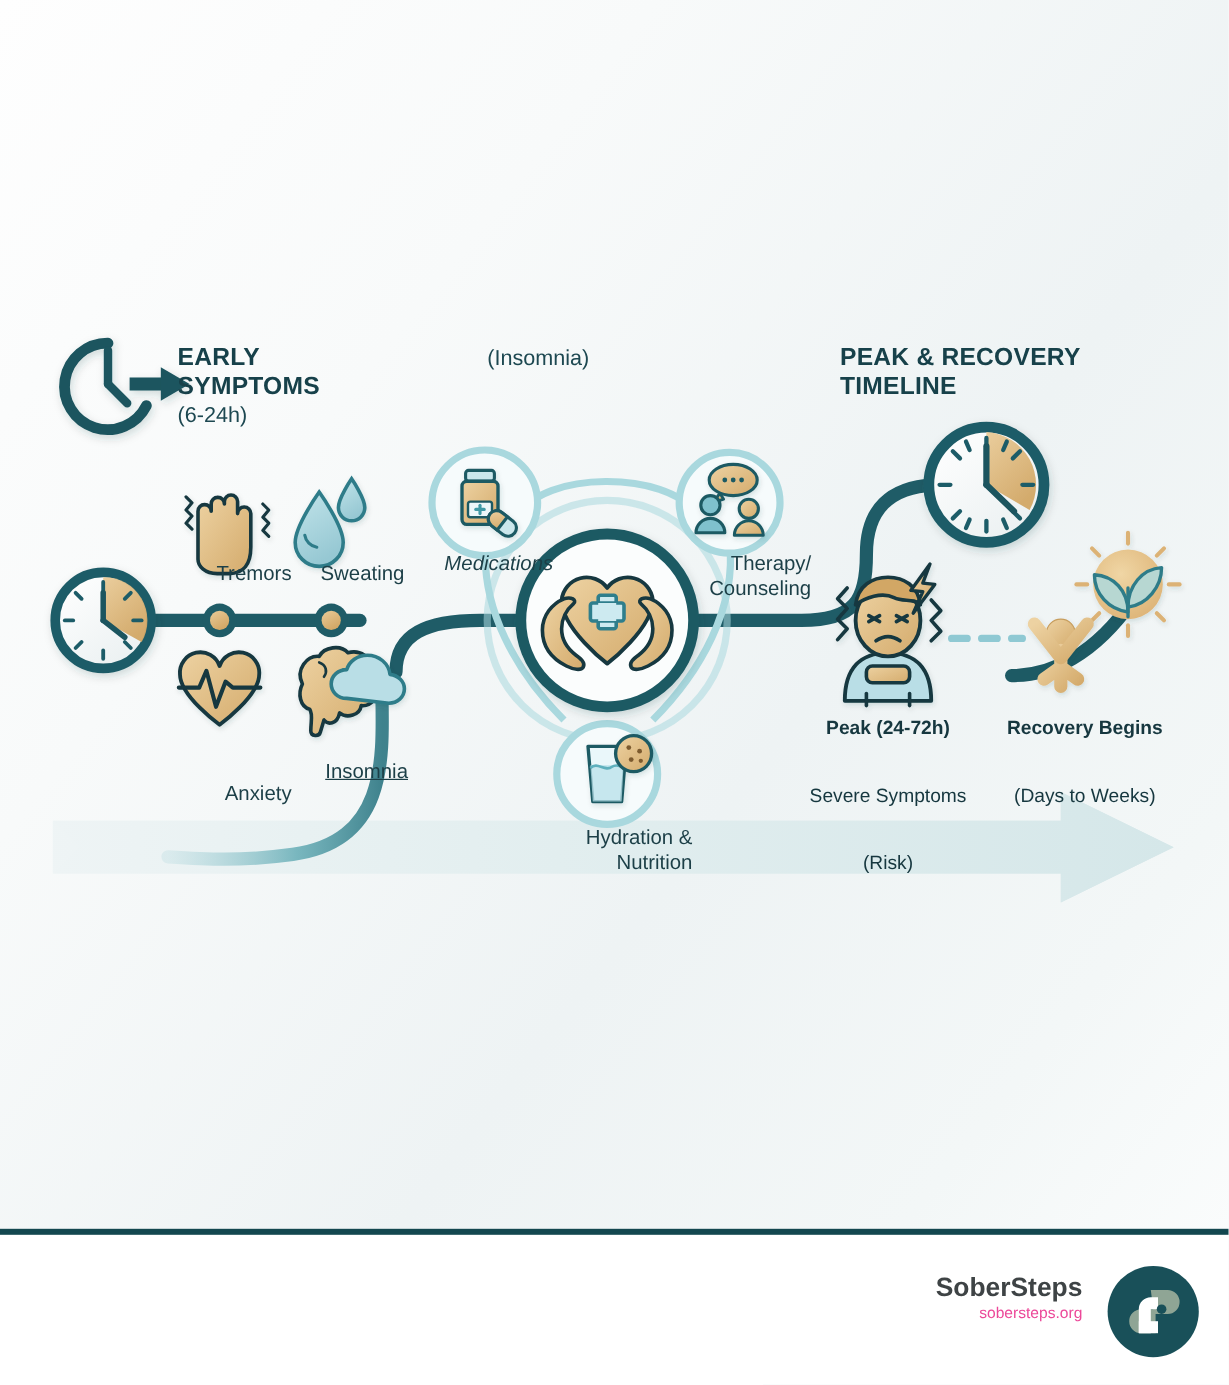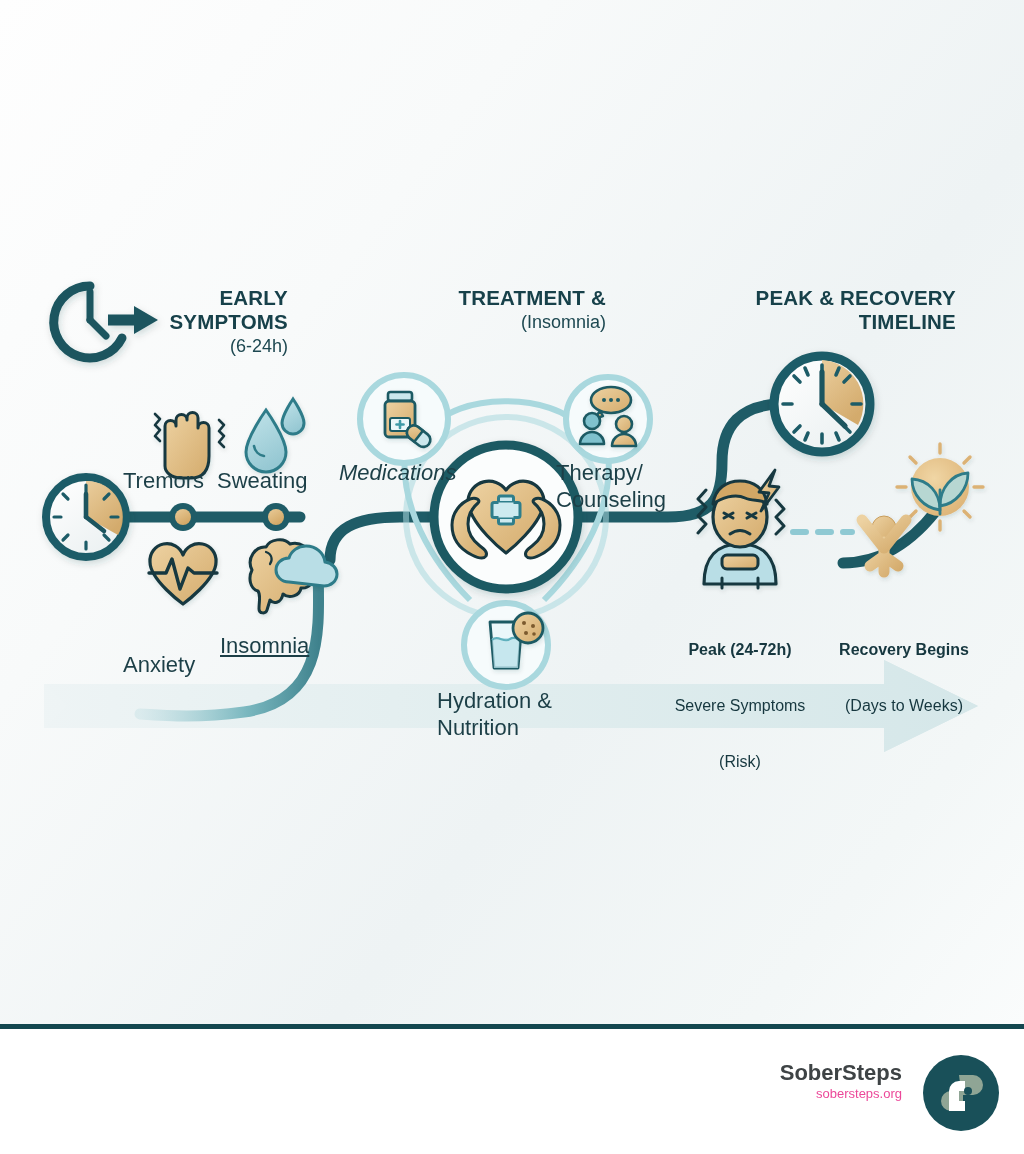--- a/index.html
+++ b/index.html
@@ -31,58 +31,57 @@
     position: absolute;
     left: 0;
     top: 0;
     width: 1024px;
     height: 1024px;
     display: block;
   }
   
   .heading {
     position: absolute;
-    text-align: right;
+    text-align: left;
     color: #17414a;
     font-weight: bold;
     line-height: 1.16;
     letter-spacing: 0.2px;
   }
   .heading .h-main {
     display: block;
     font-size: 20.5px;
     text-transform: uppercase;
   }
   .heading .h-sub {
     display: block;
     font-size: 18px;
     font-weight: normal;
     color: #1d4851;
     margin-top: 2px;
     letter-spacing: 0;
   }
   .icon-label {
     position: absolute;
-    text-align: left;
+    text-align: right;
     color: #1c3f47;
-    font-size: 22px;
+    font-size: 17px;
     line-height: 1.22;
     white-space: nowrap;
   }
   .stage-label {
     position: absolute;
     text-align: center;
     color: #16373f;
     font-size: 16px;
     line-height: 1.26;
   }
   .stage-label .sl-strong {
     display: block;
     font-weight: bold;
-    margin-top: 42px;
   }
   .stage-label .sl-norm {
     display: block;
     font-weight: normal;
     margin-top: 36px;
   }
 
   
   .footer {
     position: absolute;
@@ -414,21 +413,20 @@
 
     </svg>
 
     <div class="heading" style="left:148px; top:286px; width:140px;">
       <span class="h-main">EARLY</span>
       <span class="h-main">SYMPTOMS</span>
       <span class="h-sub">(6-24h)</span>
     </div>
 
     <div class="heading" style="left:406px; top:286px; width:200px;">
-      <span class="h-main">TREATMENT &amp;</span>
       <span class="h-sub">(Insomnia)</span>
     </div>
 
     <div class="heading" style="left:700px; top:286px; width:256px;">
       <span class="h-main">PEAK &amp; RECOVERY</span>
       <span class="h-main">TIMELINE</span>
     </div>
 
     <div class="icon-label" style="left:123px; top:468px; width:120px;">Tremors</div>
     <div class="icon-label" style="left:217px; top:468px; width:120px;">Sweating</div>

